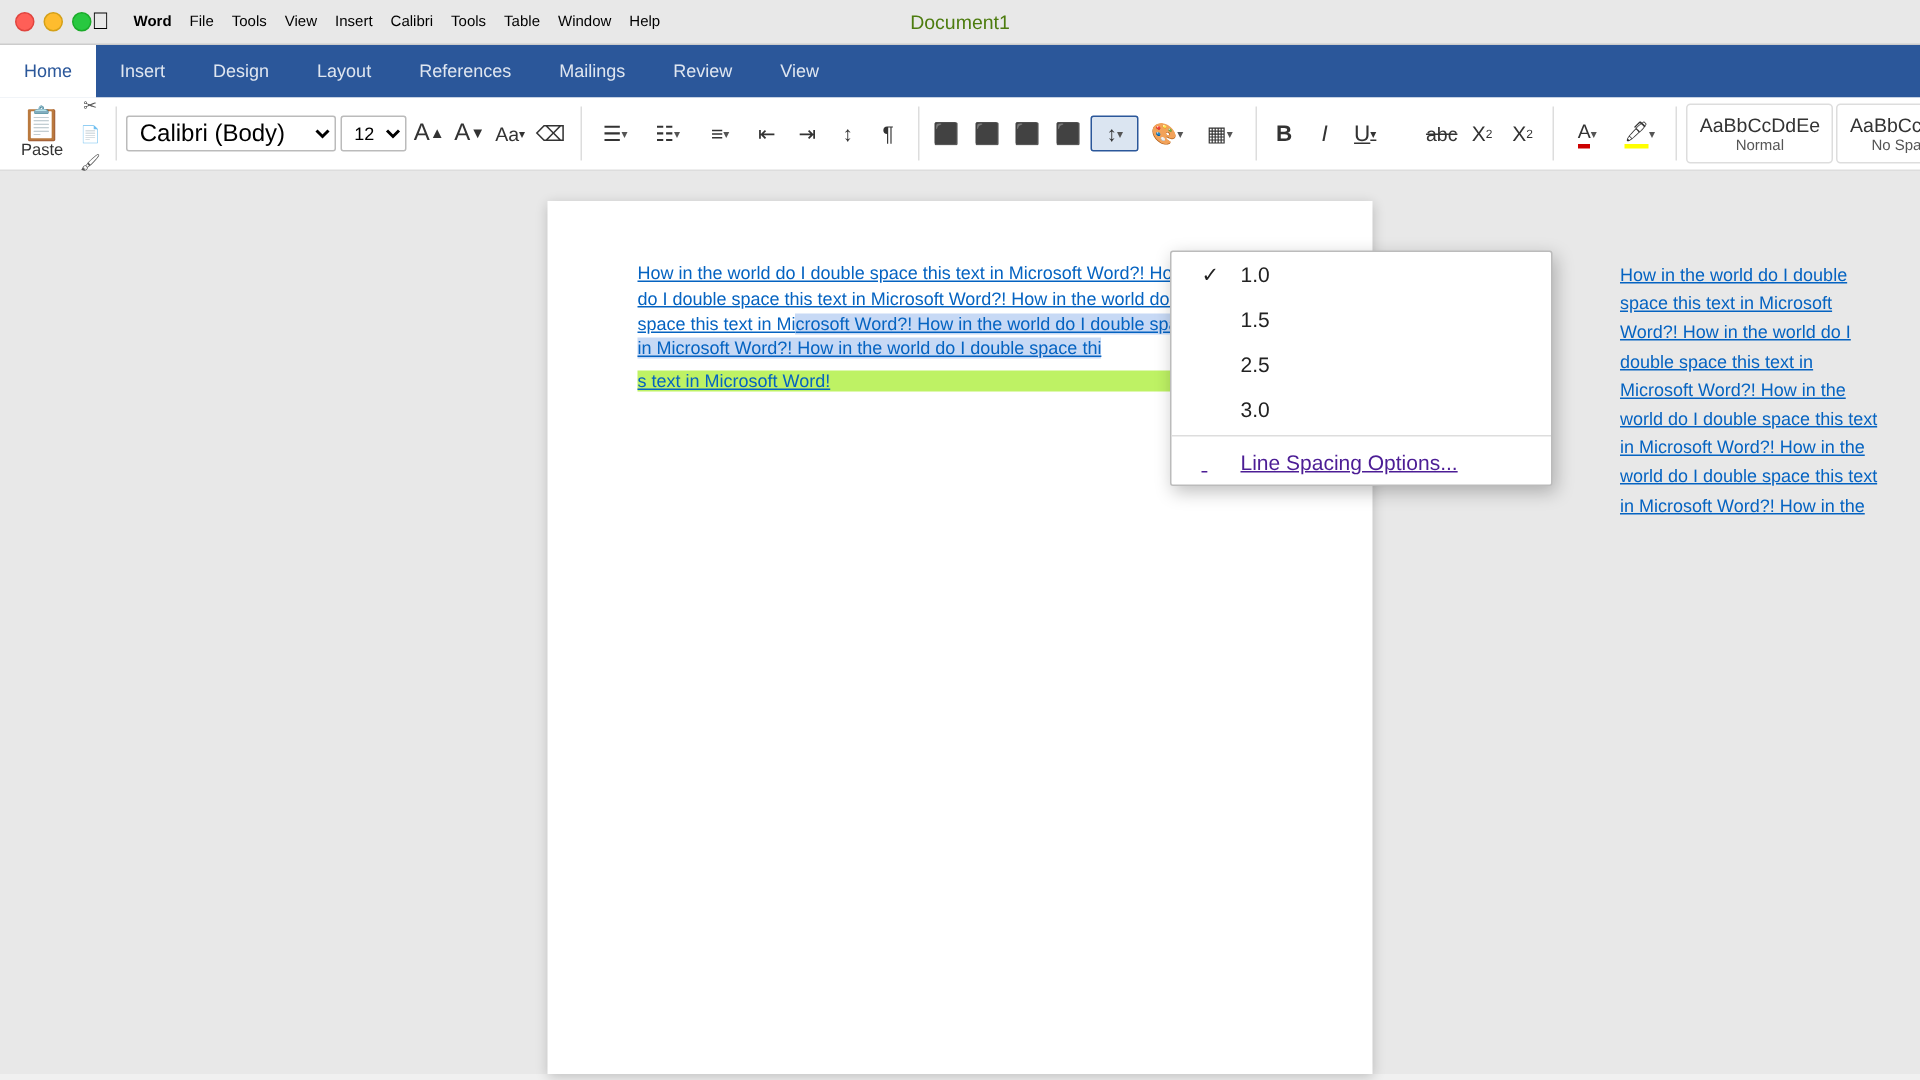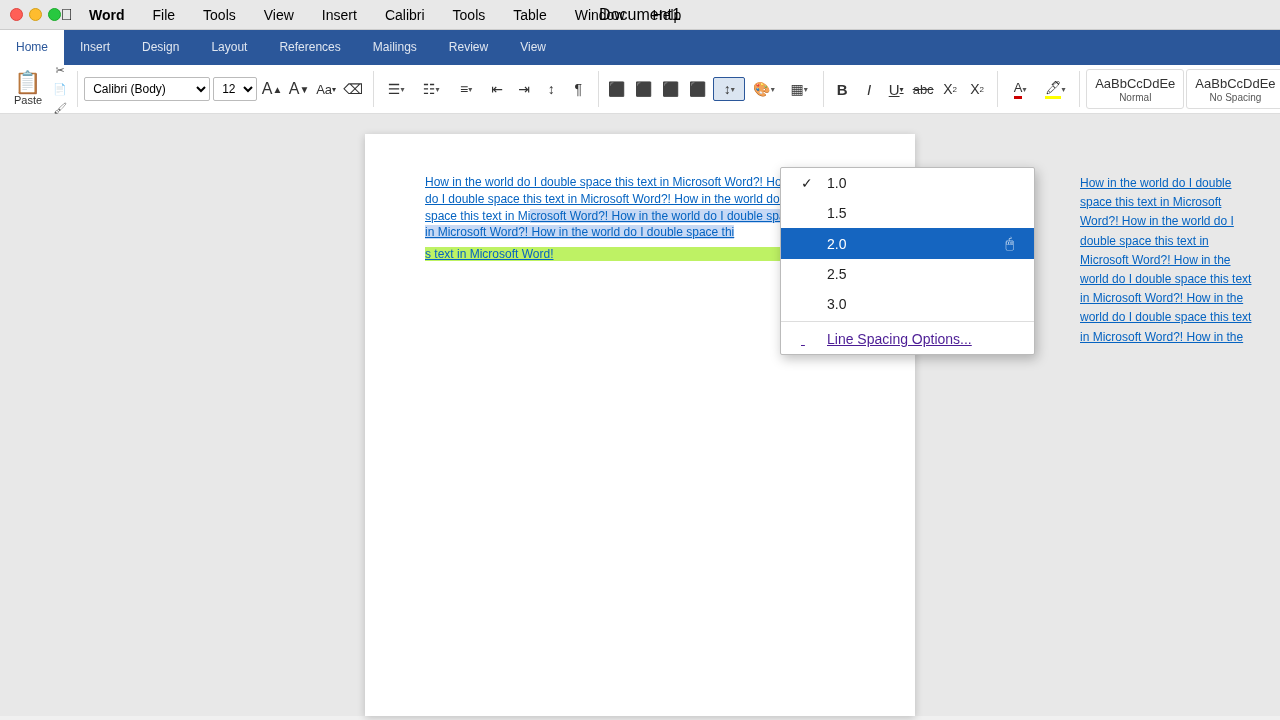--- a/index.html
+++ b/index.html
@@ -13,24 +13,24 @@
       align-items: center;
       padding: 0 10px;
       border-bottom: 1px solid #ccc;
       position: relative;
     }
     #titlebar .traffic-lights { display: flex; gap: 6px; align-items: center; }
     .tl-red { width: 13px; height: 13px; border-radius: 50%; background: #ff5f57; border: 1px solid #e0443e; }
     .tl-yellow { width: 13px; height: 13px; border-radius: 50%; background: #febc2e; border: 1px solid #d4a017; }
     .tl-green { width: 13px; height: 13px; border-radius: 50%; background: #28c840; border: 1px solid #1aab29; }
     .apple-icon { margin-right: 16px; font-size: 16px; }
-    #titlebar .menu-items { display: flex; align-items: flex-end; gap: 28px; font-size: 14px; }
+    #titlebar .menu-items { display: flex; align-items: flex-end; gap: 12px; font-size: 10px; }
     #titlebar .menu-items span { cursor: pointer; }
     #titlebar .menu-items .word-label { font-weight: bold; }
-    #titlebar .doc-title { position: absolute; left: 50%; transform: translateX(-50%); font-size: 16px; color: #000000; }
+    #titlebar .doc-title { position: absolute; left: 50%; transform: translateX(-50%); font-size: 13px; color: #4d7c0f; }
 
     
     #ribbon {
       background: #2b579a;
       height: 35px;
       display: flex;
       align-items: stretch;
     }
     .ribbon-tab {
       padding: 0 16px;
@@ -93,23 +93,23 @@
       align-items: center;
       justify-content: center;
       cursor: pointer;
       color: #555;
     }
 
     .font-select {
       height: 24px;
       border: 1px solid #bbb;
       border-radius: 2px;
-      font-size: 12px;
+      font-size: 16px;
       padding: 0 4px;
-      width: 126px;
+      width: 140px;
       cursor: pointer;
       background: white;
     }
     .font-size-select {
       height: 24px;
       border: 1px solid #bbb;
       border-radius: 2px;
       font-size: 12px;
       padding: 0 4px;
       width: 44px;
@@ -128,21 +128,21 @@
       font-size: 14px;
       color: #333;
       position: relative;
     }
     .tb-btn.with-arrow { width: 32px; }
     .tb-arrow { font-size: 8px; color: #555; }
 
     .tb-btn-bold { font-weight: bold; font-size: 15px; }
     .tb-btn-italic { font-style: italic; font-size: 15px; }
     .tb-btn-underline { text-decoration: underline; font-size: 15px; }
-    .tb-btn-strike { text-decoration: line-through; font-size: 13px; }
+    .tb-btn-strike { text-decoration: line-through; font-size: 13px; margin-left: 24px; }
 
     .active-dropdown-btn {
       background: #dbe5f1;
       border: 1px solid #2b579a;
     }
 
     
     .styles-area {
       display: flex;
       align-items: center;
@@ -390,25 +390,20 @@
 
   <div id="line-spacing-dropdown">
     <div class="dropdown-item">
       <span class="check-mark">✓</span>
       <span>1.0</span>
     </div>
     <div class="dropdown-item">
       <span class="check-mark">&nbsp;</span>
       <span>1.5</span>
     </div>
-    <div class="dropdown-item selected-item">
-      <span class="check-mark">&nbsp;</span>
-      <span>2.0</span>
-      <span style="margin-left:auto;">🖱</span>
-    </div>
     <div class="dropdown-item">
       <span class="check-mark">&nbsp;</span>
       <span>2.5</span>
     </div>
     <div class="dropdown-item">
       <span class="check-mark">&nbsp;</span>
       <span>3.0</span>
     </div>
     <div class="dropdown-separator"></div>
     <div class="dropdown-item options-item">

